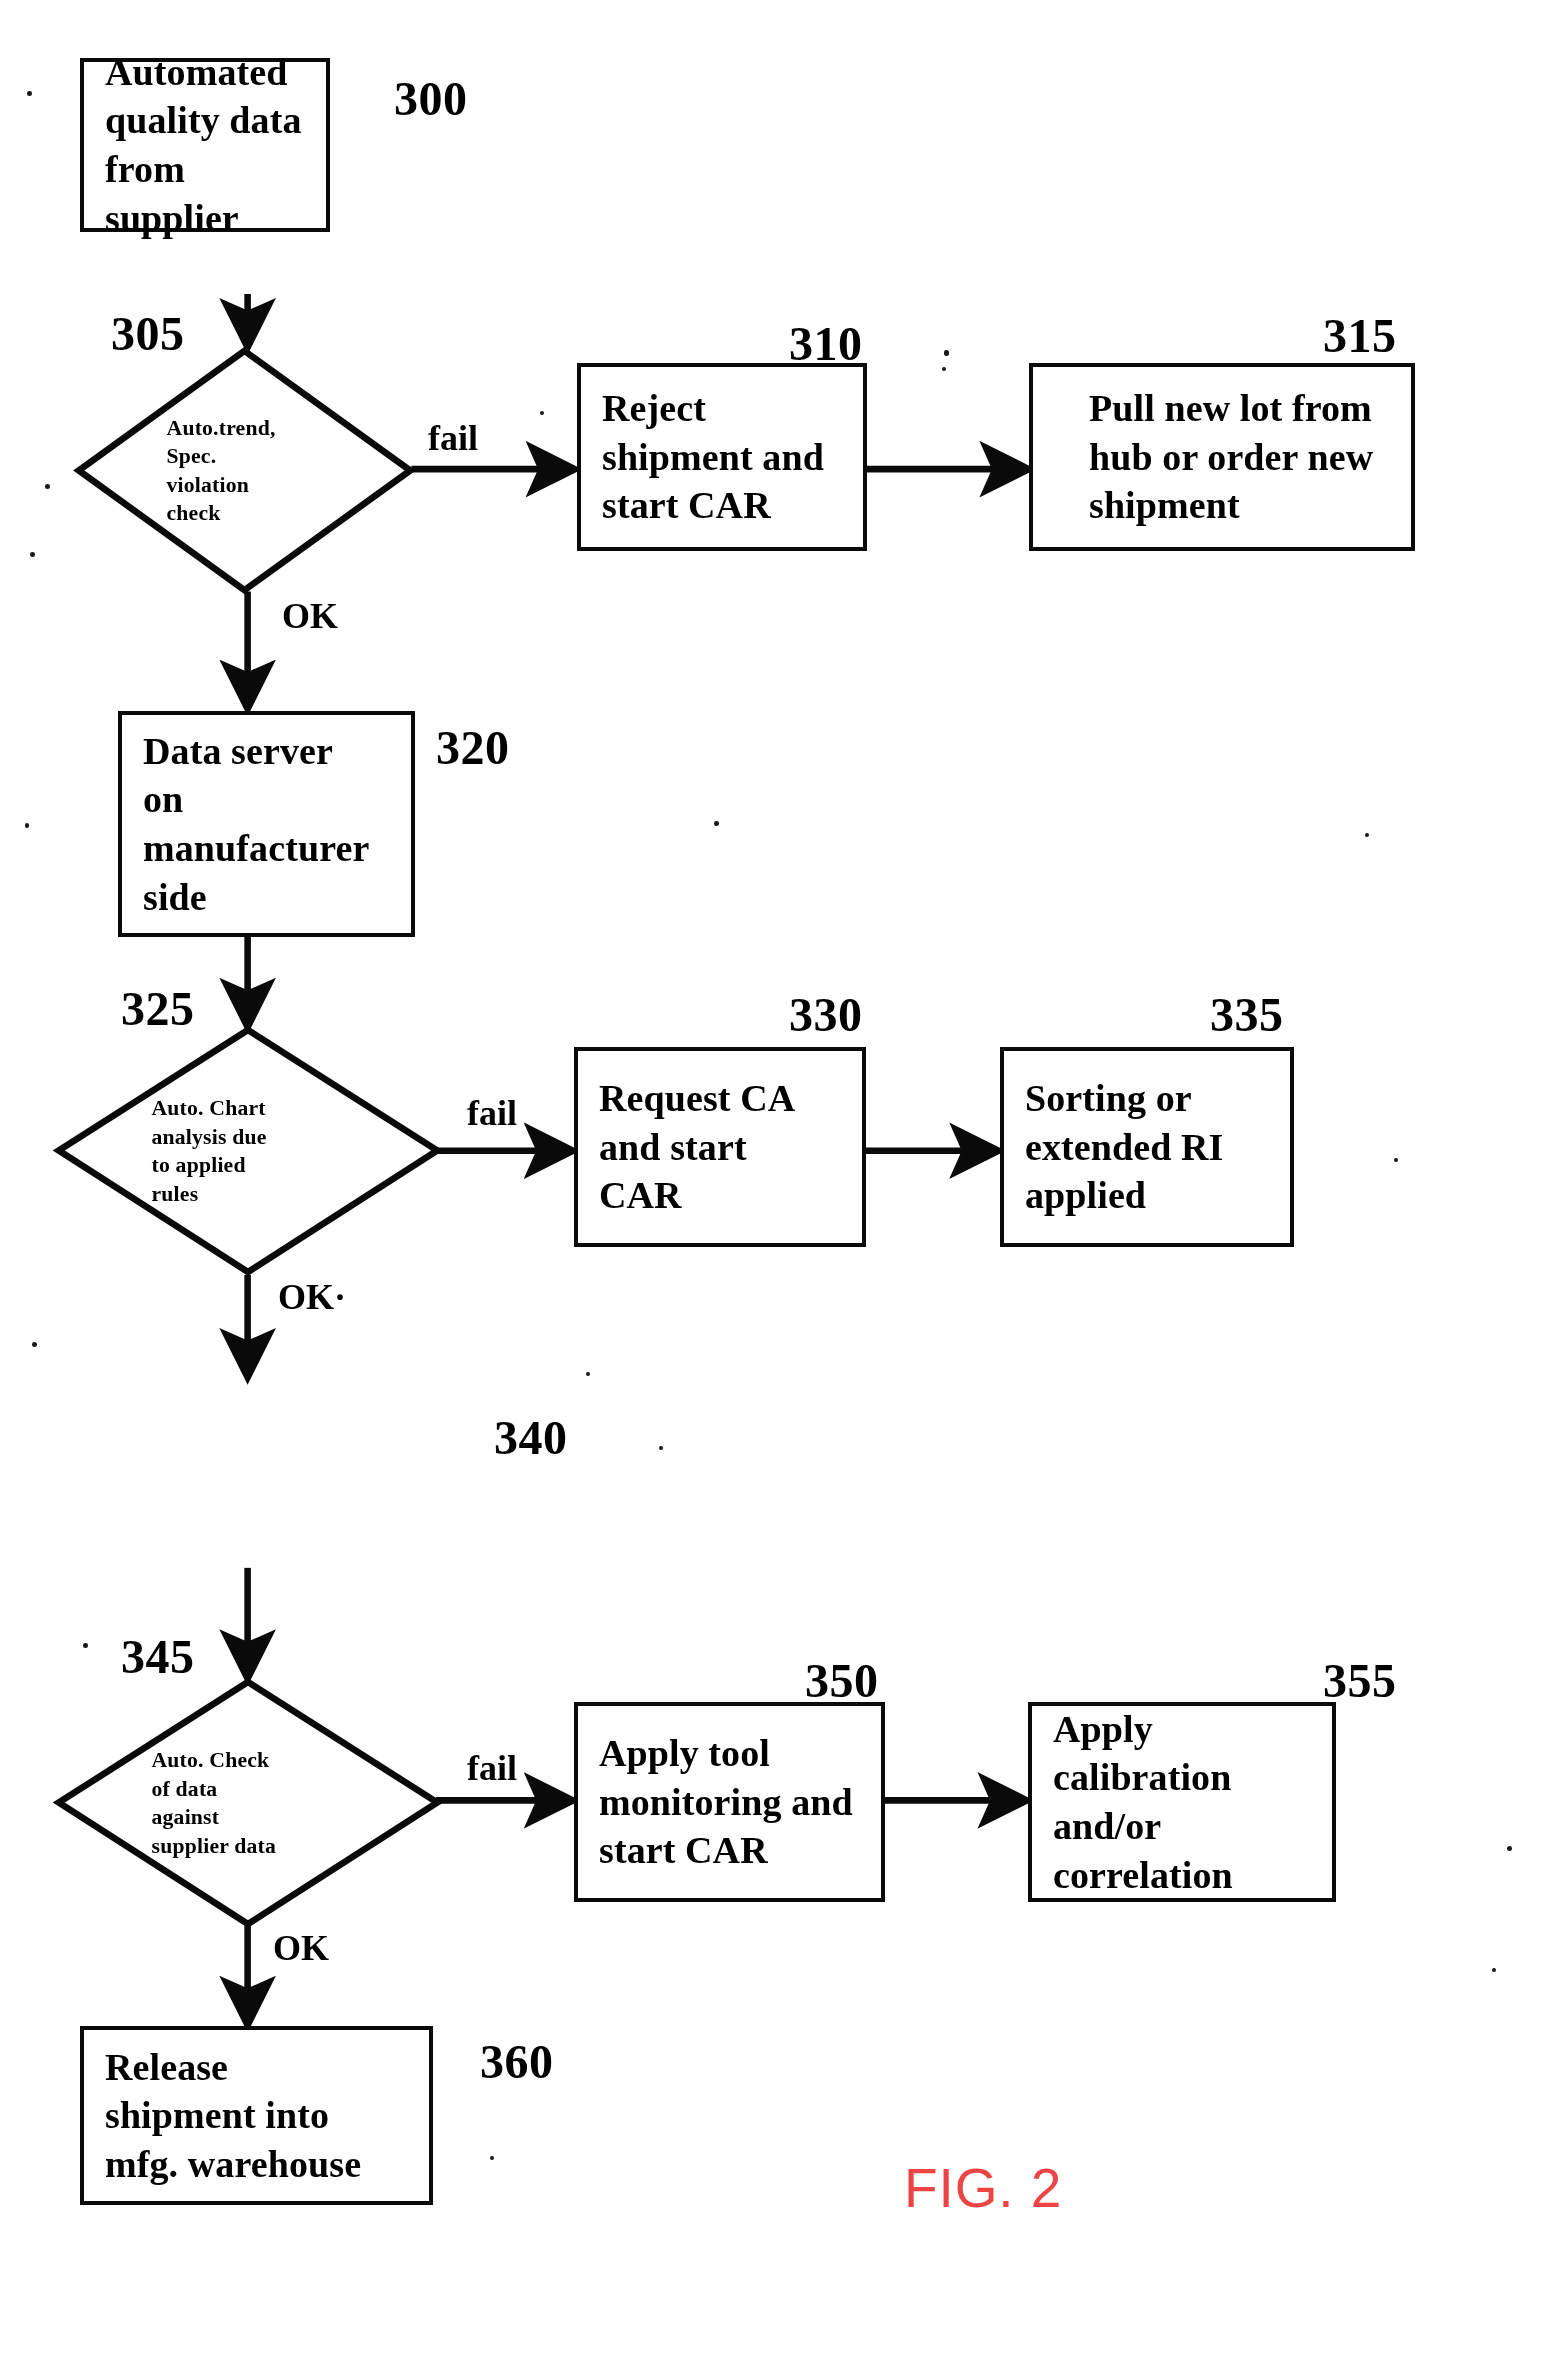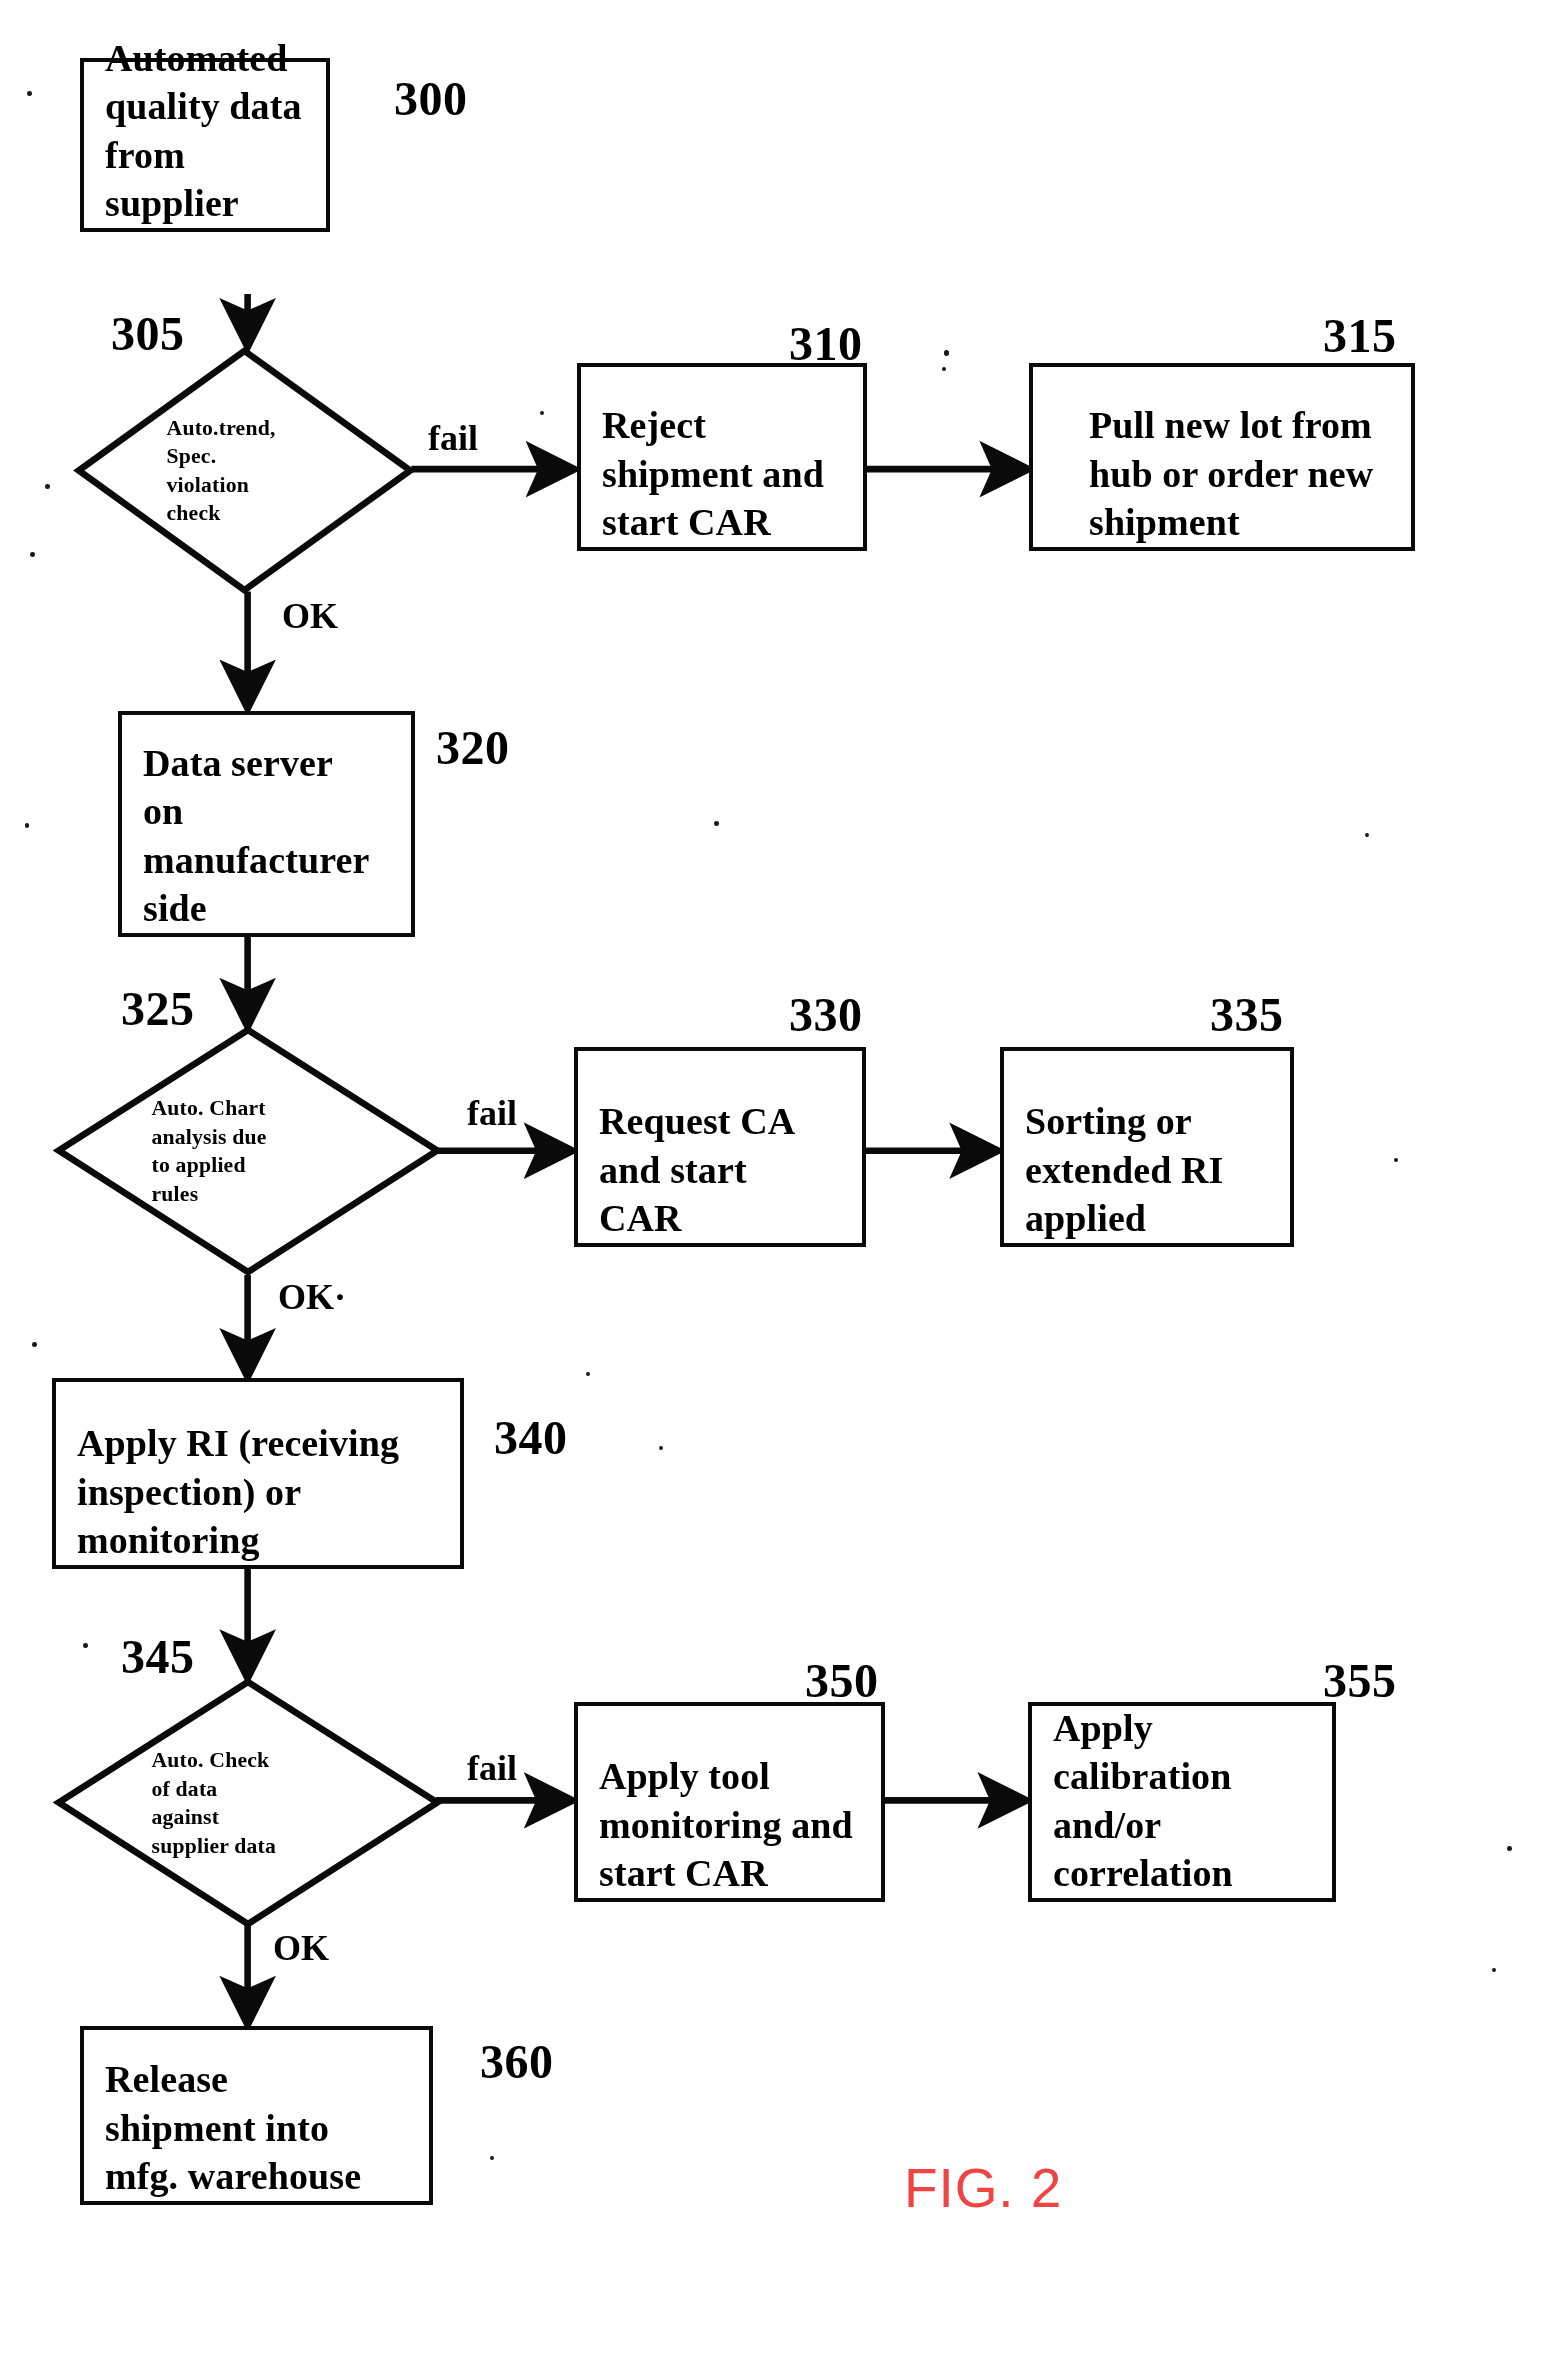--- a/index.html
+++ b/index.html
@@ -19,21 +19,21 @@
     overflow: hidden;
   }
 
   
   .box {
     position: absolute;
     box-sizing: border-box;
     border: 4.7px solid #0a0a0a;
     background: #ffffff;
     display: flex;
-    align-items: flex-end;
+    align-items: center;
   }
   .box .txt {
     padding: 0 13px 0 21px;
     font-size: 38px;
     line-height: 1.28;
     font-weight: 600;
     letter-spacing: 0.1px;
     white-space: pre-line;
     color: #000;
   }
@@ -206,25 +206,20 @@
   </div>
   <div class="refnum" style="left:789px; top:987px;">330</div>
 
   <div class="box" style="left:1000px; top:1047px; width:294px; height:200px;">
     <div class="txt">Sorting or
 extended RI
 applied</div>
   </div>
   <div class="refnum" style="left:1210px; top:987px;">335</div>
 
-  <div class="box" style="left:52px; top:1378px; width:412px; height:191px;">
-    <div class="txt">Apply RI (receiving
-inspection) or
-monitoring</div>
-  </div>
   <div class="refnum" style="left:494px; top:1410px;">340</div>
 
   <div class="diamond" style="left:55px; top:1678px; width:386px; height:250px;">
     <svg width="386" height="250" viewBox="0 0 410 265" xmlns="http://www.w3.org/2000/svg">
       <polygon points="205,4 406,132 205,261 4,132" fill="#ffffff" stroke="#0a0a0a" stroke-width="7"></polygon>
     </svg>
     <div class="dtxt" style="left:25%;">Auto. Check
 of data
 against
 supplier data</div>

